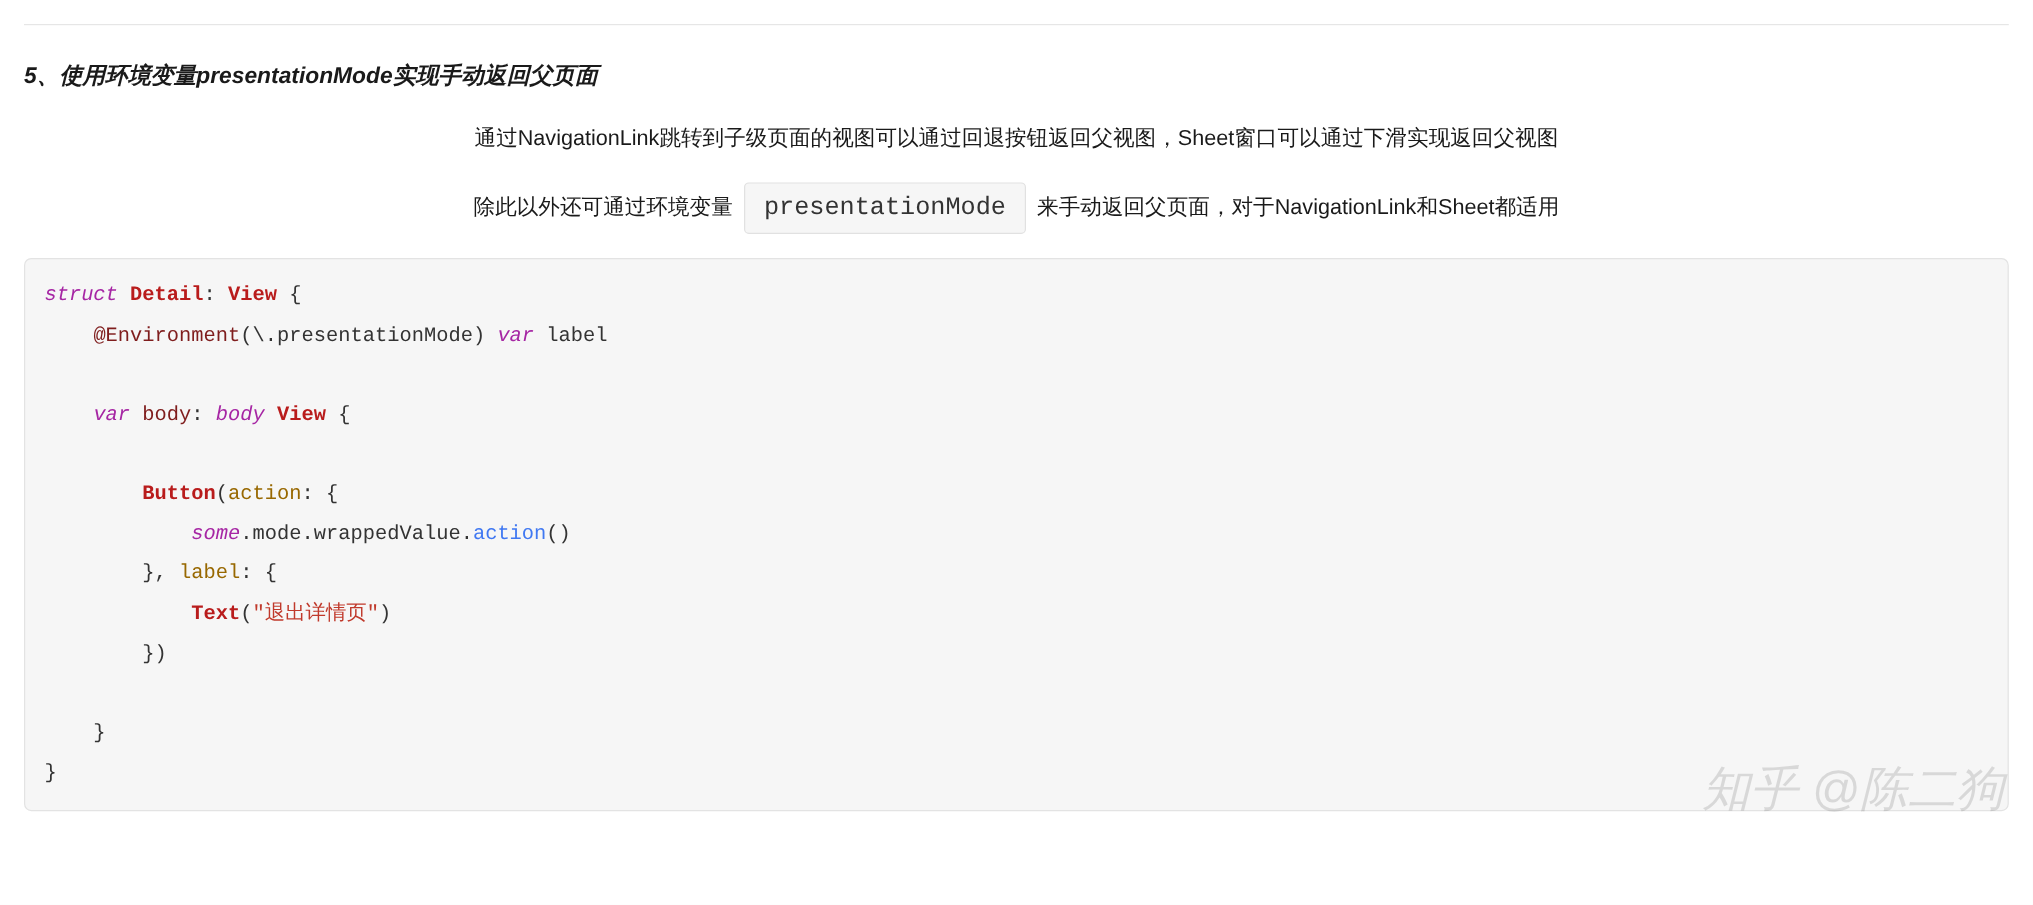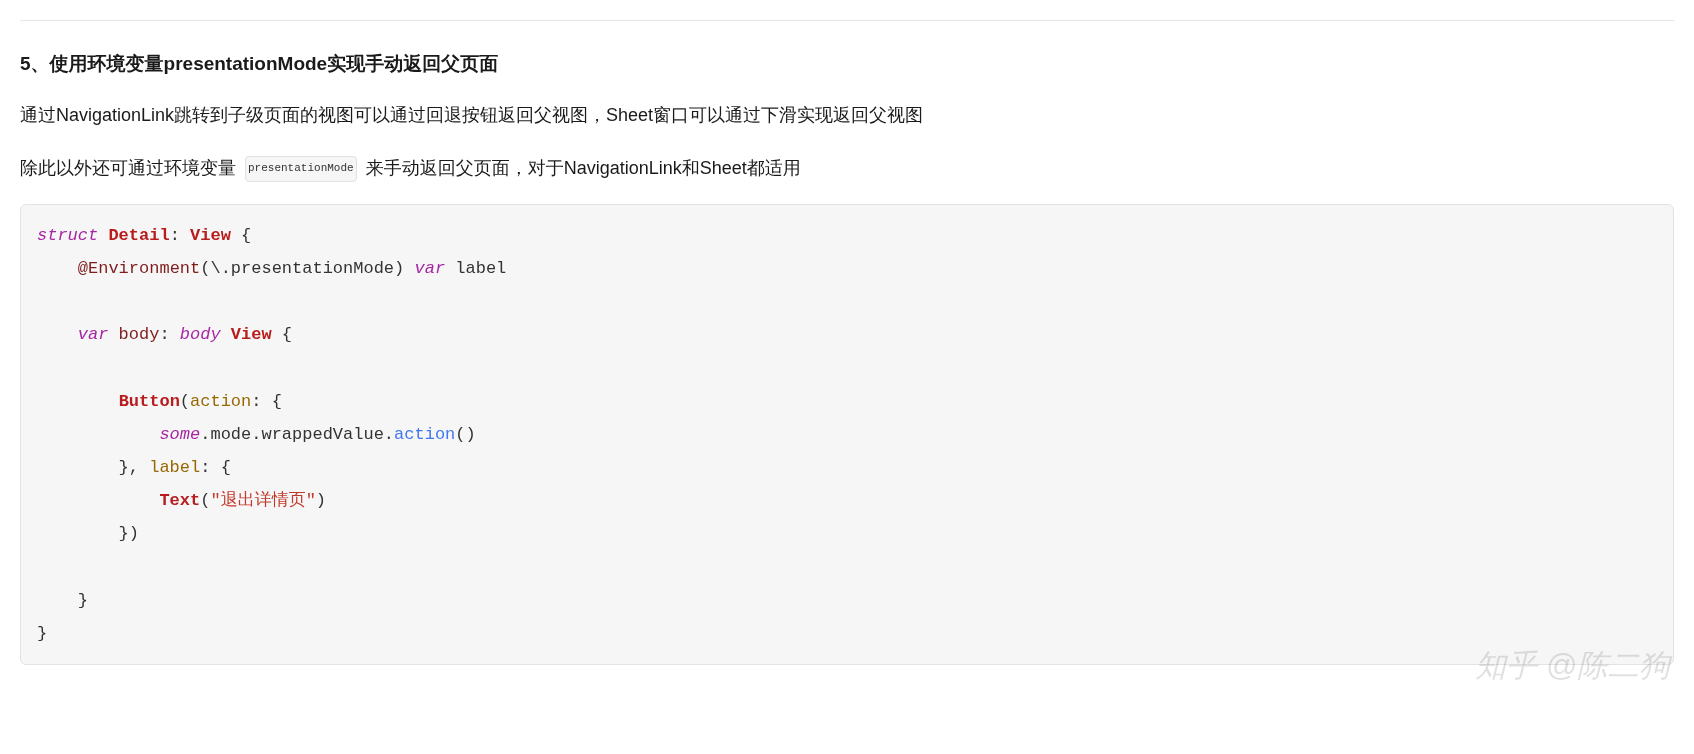--- a/index.html
+++ b/index.html
@@ -14,35 +14,37 @@
       font-size: 18px;
       line-height: 1.8;
       color: #1a1a1a;
     }
     .heading {
       font-weight: 700;
       font-size: 19px;
       margin-bottom: 18px;
       margin-top: 26px;
       color: #1a1a1a;
+      font-style: italic;
     }
     .paragraph {
       margin-bottom: 20px;
       font-size: 18px;
       color: #1a1a1a;
+      text-align: center;
     }
     .inline-code {
       display: inline-block;
       font-family: Monaco, Menlo, Consolas, "Courier New", monospace;
       background: #f6f6f6;
       border: 1px solid #e1e1e1;
       border-radius: 4px;
-      padding: 2px 2px;
+      padding: 2px 16px;
       margin: 0 4px;
-      font-size: 11px;
+      font-size: 21px;
       color: #333;
       vertical-align: middle;
     }
     .code-block {
       background: #f6f6f6;
       border: 1px solid #e3e3e3;
       border-radius: 6px;
       padding: 14px 16px;
       font-family: Monaco, Menlo, Consolas, "Courier New", monospace;
       font-size: 17px;
@@ -57,21 +59,21 @@
     .attr { color: #7f1d1d; }
     .str { color: #c0392b; }
     .ident { color: #7f1d1d; }
     .param { color: #986801; }
     .method { color: #4078f2; }
     .plain { color: #333; }
     .watermark {
       position: fixed;
       right: 24px;
       bottom: 60px;
-      font-size: 31px;
+      font-size: 40px;
       color: rgba(0,0,0,0.12);
       pointer-events: none;
       font-style: italic;
       font-weight: 400;
       user-select: none;
     }
     .top-rule {
       border-top: 1px solid #e6e6e6;
       margin-bottom: 10px;
     }

